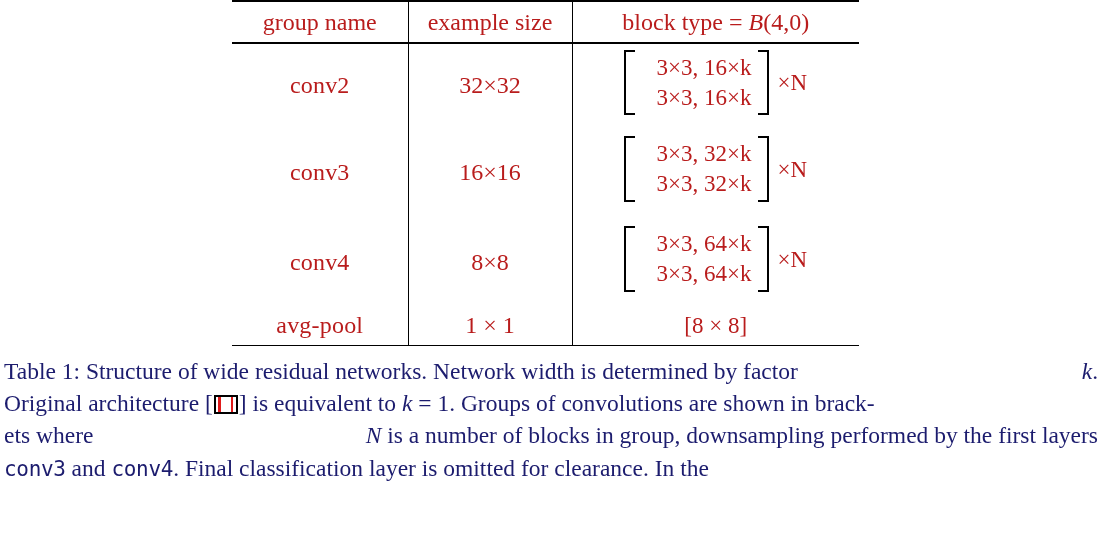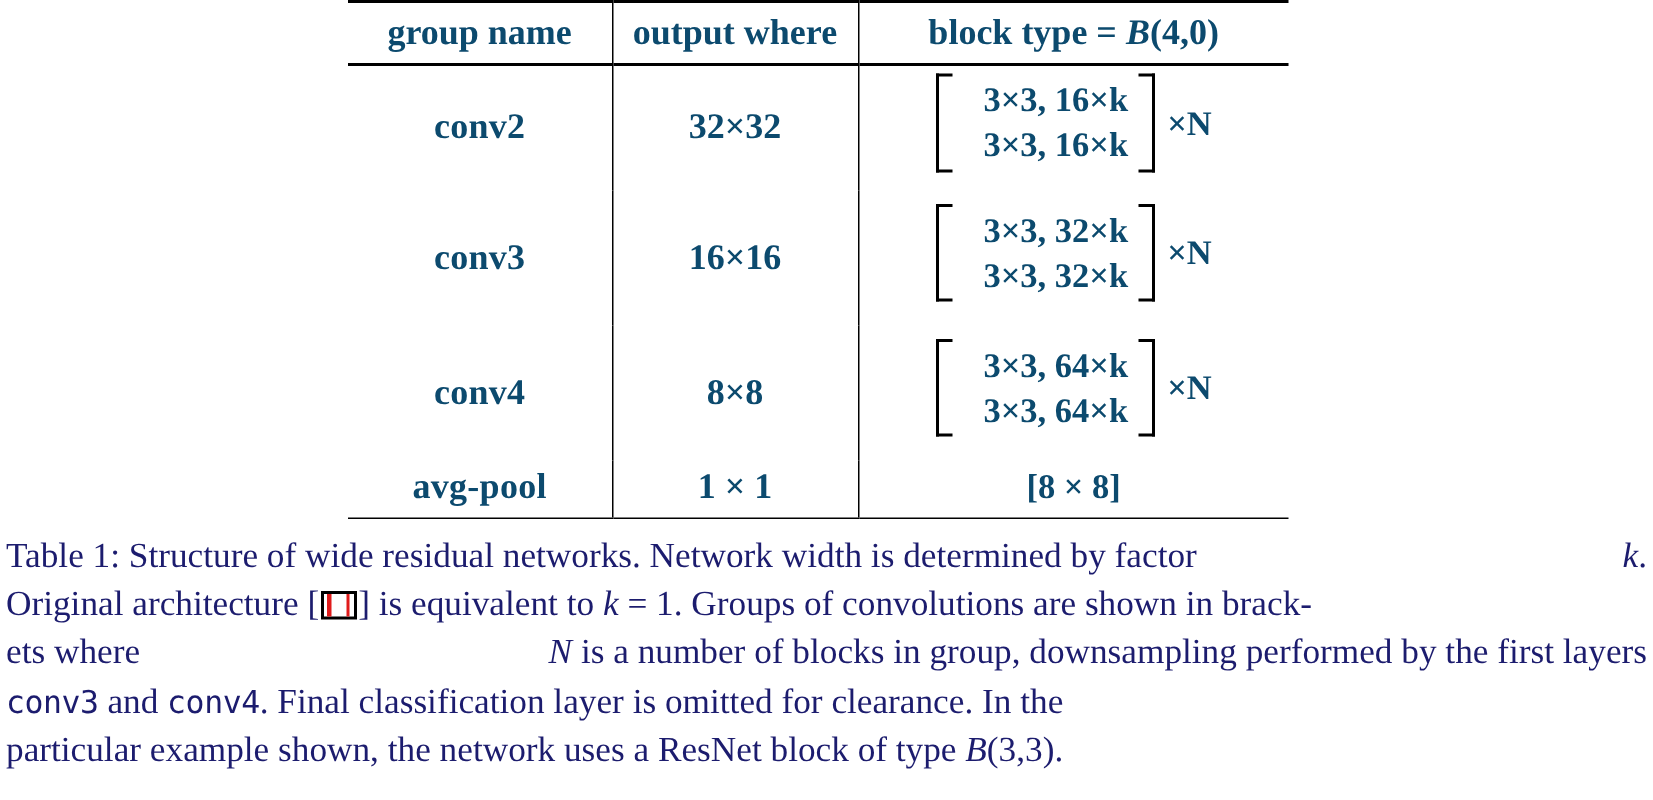--- a/index.html
+++ b/index.html
@@ -29,24 +29,24 @@
     table-layout: fixed;
   }
 
   table.wrn col.c-group { width: 176px; }
   table.wrn col.c-out   { width: 164px; }
   table.wrn col.c-block { width: 287px; }
 
   table.wrn td, table.wrn th {
     text-align: center;
     vertical-align: middle;
-    font-weight: bold;
+    font-weight: normal;
     padding: 0;
     font-size: 24px;
-    color: #0c4a6e;
+    color: #b91c1c;
   }
 
   .rule-top    { border-top: 2.5px solid #000; }
   .rule-mid    { border-bottom: 2.5px solid #000; }
   .rule-bottom { border-bottom: 1.6px solid #000; }
 
   .vsep { border-left: 1.2px solid #000; }
 
   .hdr-row th { height: 40px; line-height: 40px; }
 
@@ -163,21 +163,21 @@
 <div class="table-wrap">
   <table class="wrn">
     <colgroup>
       <col class="c-group">
       <col class="c-out">
       <col class="c-block">
     </colgroup>
     <thead>
       <tr class="hdr-row">
         <th class="rule-top rule-mid">group name</th>
-        <th class="rule-top rule-mid vsep">output where</th>
+        <th class="rule-top rule-mid vsep">example size</th>
         <th class="rule-top rule-mid vsep">
           <span>block type = </span><span class="math-i">B</span><span>(4,0)</span>
         </th>
       </tr>
     </thead>
     <tbody>
 
 
       <tr class="r-conv2">
         <td class="name-cell">conv2</td>
@@ -253,15 +253,14 @@
 
   <span class="ln j">
       <span>ets where </span>
       <span><span class="it">N</span><span> is a number of blocks in group, downsampling performed by the first layers</span></span>
     </span>
 
   <span class="ln j">
       <span><span class="mono">conv3</span><span> and </span><span class="mono">conv4</span><span>. Final classification layer is omitted for clearance.  In the</span></span>
     </span>
 
-  <span class="ln"><span>particular example shown, the network uses a ResNet block of type </span><span class="it">B</span><span>(3,3).</span></span>
 
 </div>
 
 </body></html>

